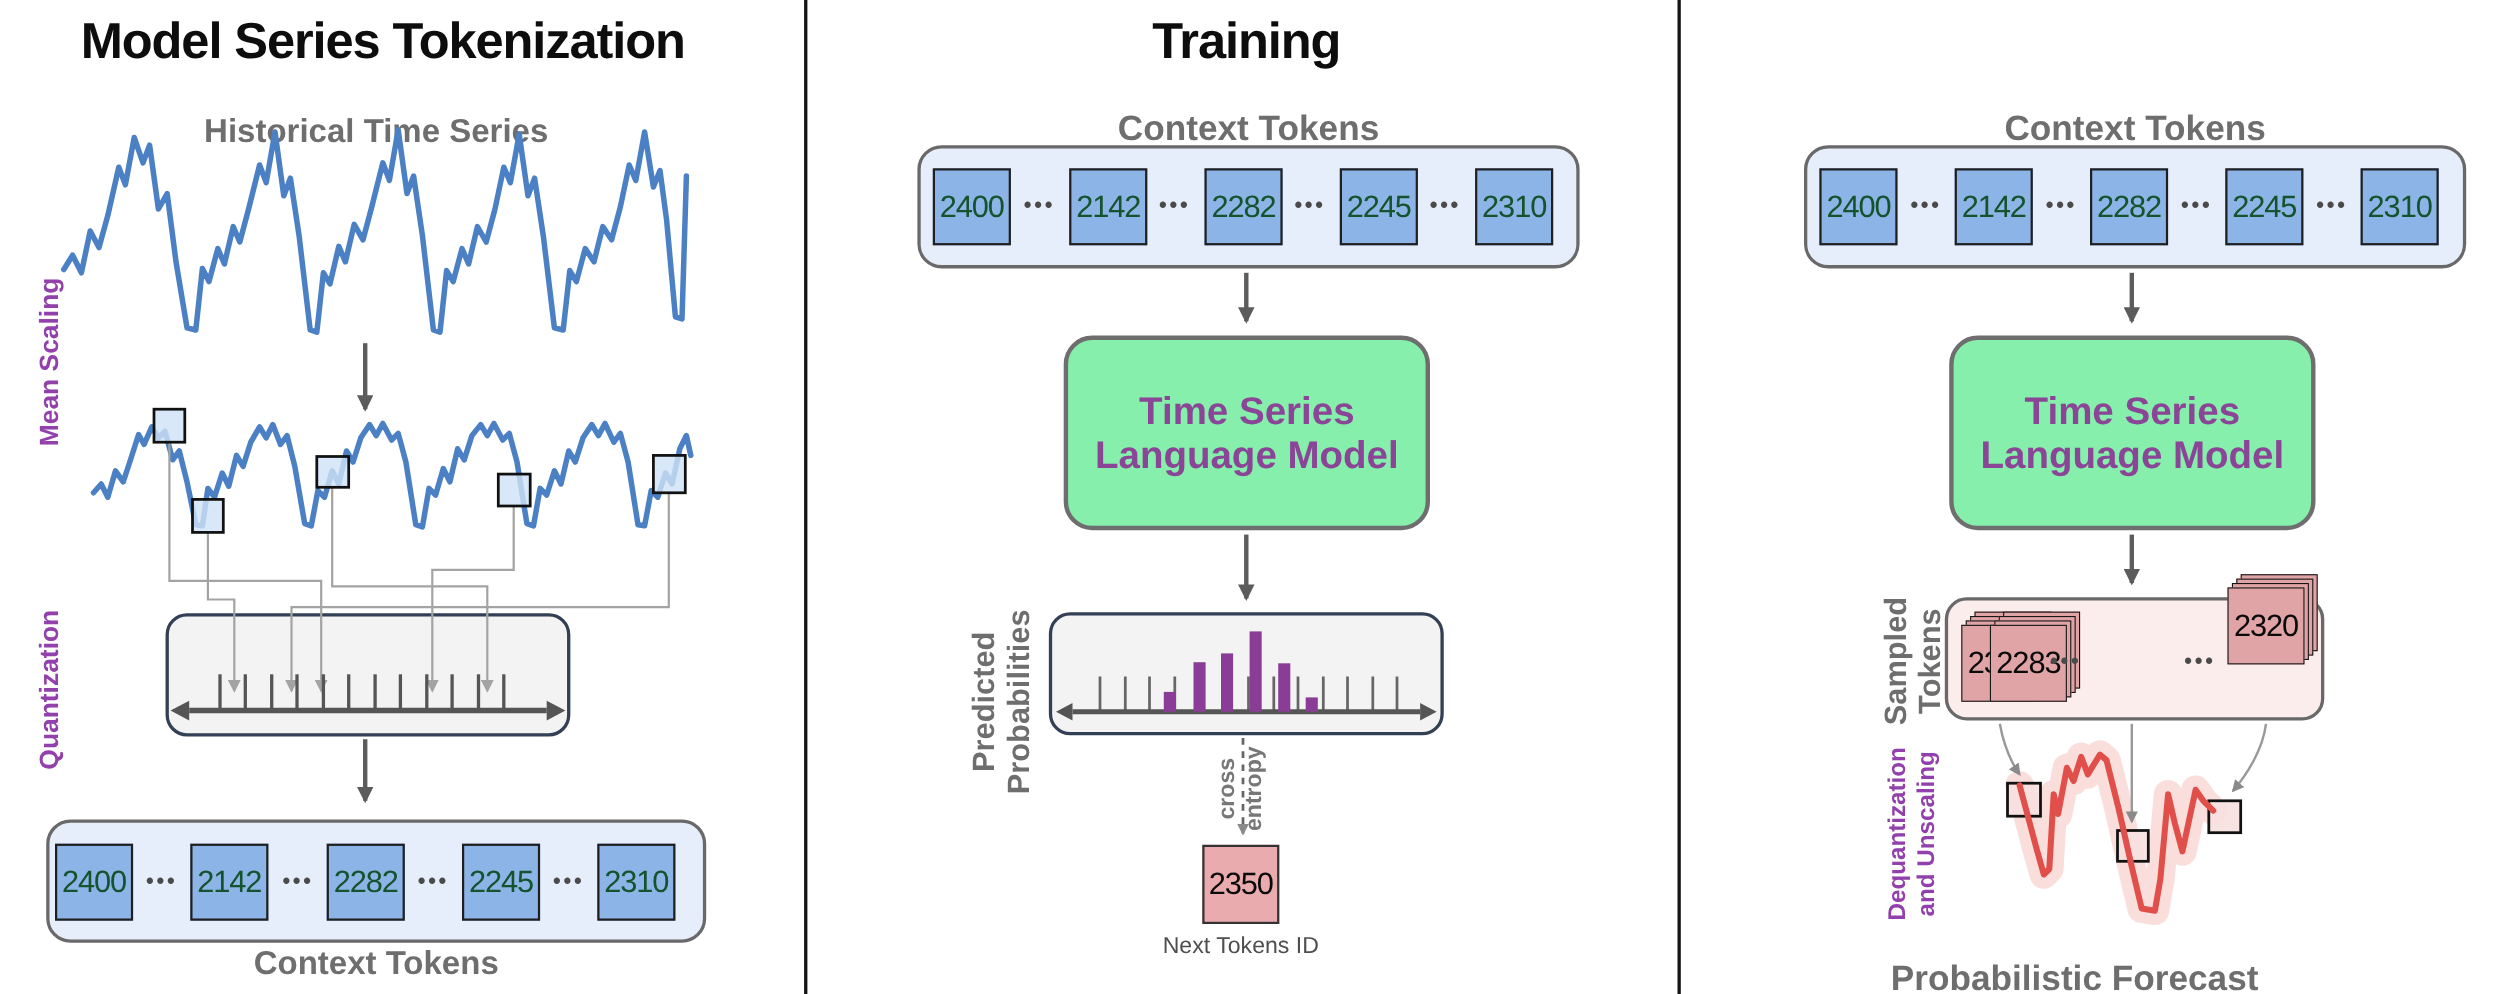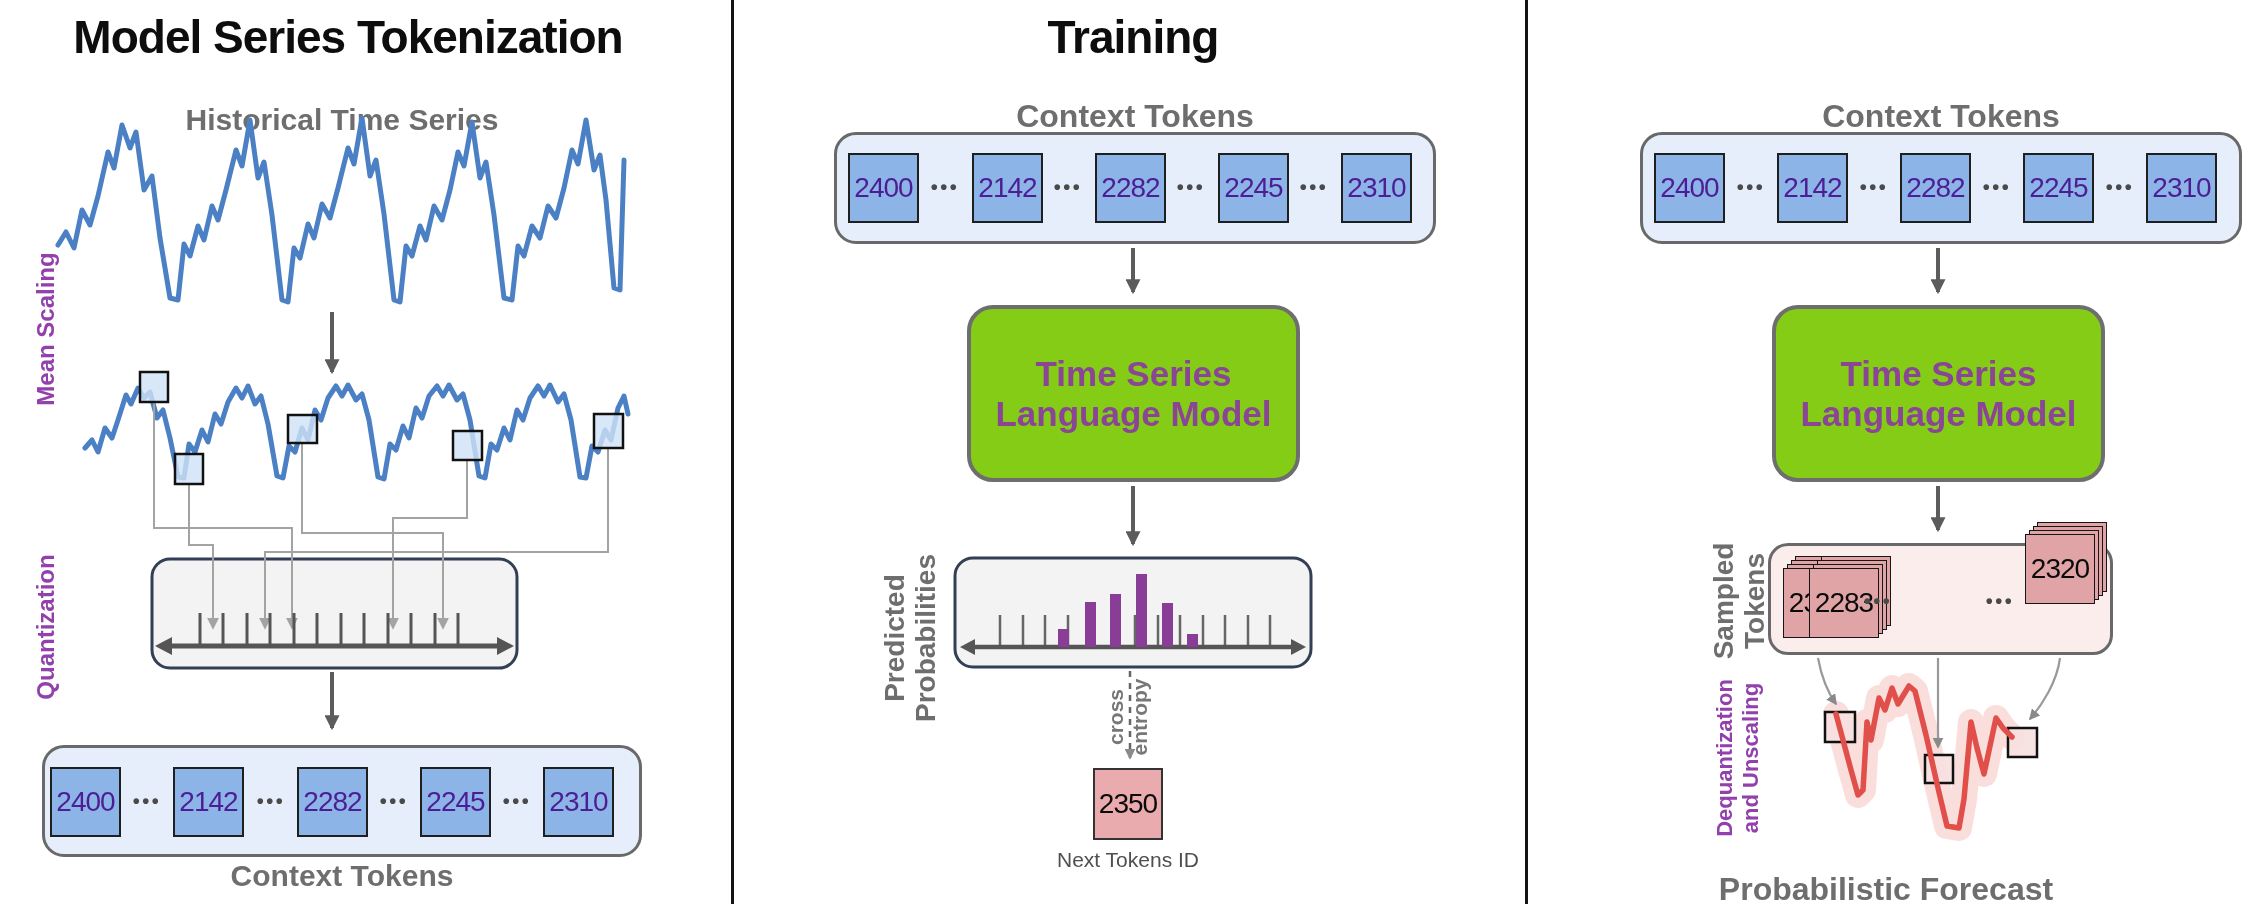--- a/index.html
+++ b/index.html
@@ -10,24 +10,24 @@
   .ptitle{position:absolute;width:600px;text-align:center;font-size:46px;font-weight:bold;
           color:#0d0d0d;letter-spacing:-1px;}
   .glabel{position:absolute;text-align:center;font-weight:bold;color:#6e6e6e;}
   .rot{transform:rotate(-90deg);transform-origin:center;text-align:center;}
   .plabel{position:absolute;font-weight:bold;color:#9240ab;font-size:24px;white-space:nowrap;}
   .glabel2{position:absolute;font-weight:bold;color:#6e6e6e;font-size:28px;line-height:31px;white-space:nowrap;}
   .tokbox{position:absolute;border:3.5px solid #696969;border-radius:22px;background:#e6eefb;box-sizing:border-box;z-index:1;}
   .tokbox.pink{background:#faedeb;border-radius:20px;}
   .tok{position:absolute;width:71px;height:70px;background:#8db4e6;border:2px solid #1f1f1f;
        display:flex;align-items:center;justify-content:center;font-size:28px;letter-spacing:-1px;
-       color:#4c1d95;z-index:2;box-sizing:border-box;}
+       color:#14532d;z-index:2;box-sizing:border-box;}
   .dots{position:absolute;width:40px;text-align:center;font-size:20px;letter-spacing:2.5px;
         color:#4a4a4a;font-weight:bold;z-index:2;}
-  .model{position:absolute;width:333px;height:177px;background:#84cc16;border:4px solid #6e6e6e;
+  .model{position:absolute;width:333px;height:177px;background:#86efac;border:4px solid #6e6e6e;
          border-radius:26px;box-sizing:border-box;z-index:1;display:flex;flex-direction:column;
          justify-content:center;align-items:center;}
   .model .mline{font-size:35px;line-height:40px;font-weight:bold;color:#8b4597;text-align:center;}
   .nextbox{position:absolute;left:1093px;top:768px;width:70px;height:72px;background:#e9abad;
            border:2px solid #333;box-sizing:border-box;display:flex;align-items:center;justify-content:center;
            font-size:28px;letter-spacing:-1px;color:#0a0a0a;z-index:2;}
   .stack{position:absolute;width:70px;height:70px;z-index:2;}
   .sheet{position:absolute;left:0;top:0;width:70px;height:70px;background:#e0a3a6;border:1.5px solid #161616;box-sizing:border-box;}
   .card{position:absolute;left:0;top:0;width:70px;height:70px;background:#e0a3a6;border:1.5px solid #161616;
         box-sizing:border-box;display:flex;align-items:center;justify-content:center;font-size:28px;

